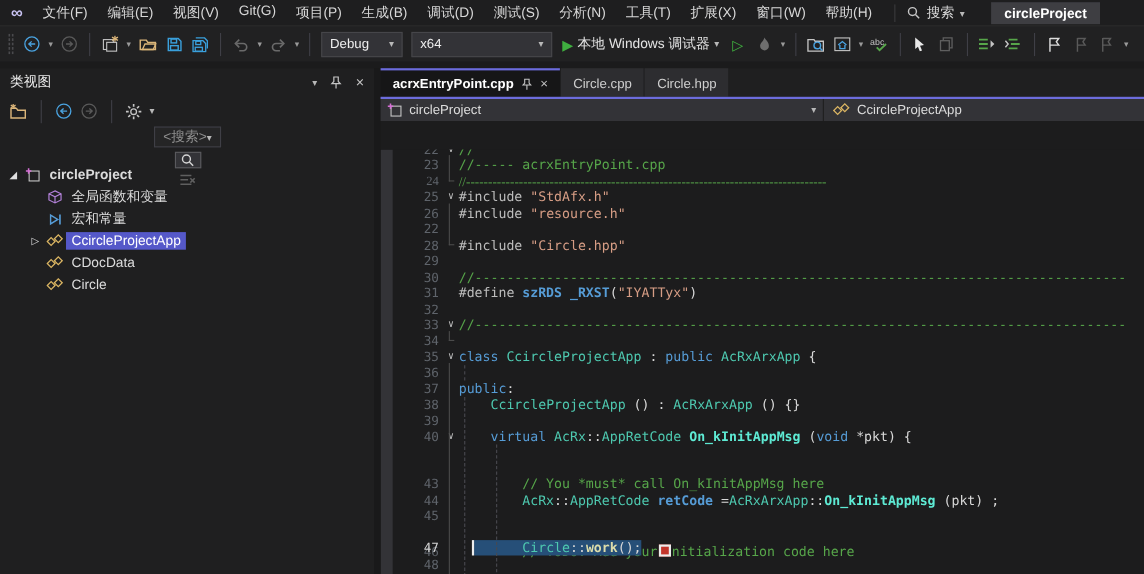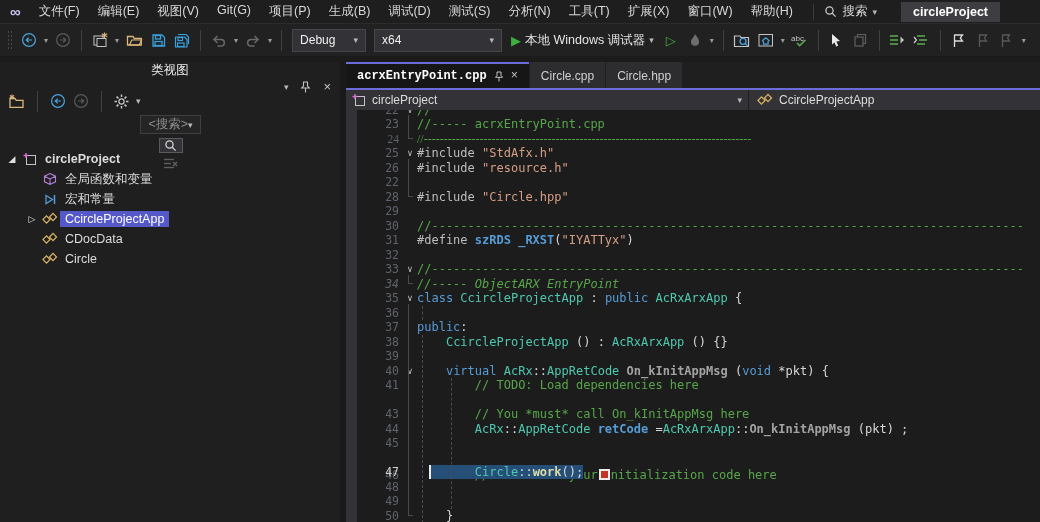--- a/index.html
+++ b/index.html
@@ -31,21 +31,21 @@
   .run-group{ display:flex; align-items:center; gap:4px; padding:0 4px; }
   .run-label{ font-size:12.5px; color:#E4E4E4; }
   .glyph-green{ color:#3FAE3F; font-size:13px; }
 
   
   .main{ position:absolute; top:62px; left:0; right:0; bottom:0; display:flex; }
   .v-gap{ width:6px; background:#19191A; }
 
   
   .sidepanel{ width:340px; background:#1F1F20; display:flex; flex-direction:column; }
-  .panel-header{ height:25px; display:flex; align-items:center; padding:0 9px; font-size:12.5px; color:#EAEAEA;flex-direction:column; }
+  .panel-header{ height:25px; display:flex; align-items:center; padding:0 9px; font-size:12.5px; color:#EAEAEA; }
   .ph-icons{ margin-left:auto; display:flex; align-items:center; gap:12px; color:#C5C5C5; }
   .panel-toolbar{ height:28px; display:flex; align-items:center; padding:0 8px; gap:7px; }
   .panel-search{ height:27px; display:flex; align-items:center; padding:0 8px 0 9px; gap:4px;flex-direction:column; }
   .search-input{ flex:1; height:22px; background:#252526; border:1px solid #3F3F46; color:#8F8F8F;
                  font-size:12.5px; display:flex; align-items:center; padding:0 7px; }
   .search-input .caret-down{ margin-left:auto; }
   .mag-btn{ width:24px; height:24px; border:1px solid #5A5A5E; background:#333337;
             display:flex; align-items:center; justify-content:center; }
   .tree{ padding-top:7px; font-size:12.5px; }
   .tree-row{ height:20px; display:flex; align-items:center; }
@@ -53,40 +53,40 @@
   .tw-icon{ width:20px; display:flex; justify-content:center; }
   .tw-label{ padding:1px 5px; white-space:nowrap; }
   .tree-row.selected .tw-label{ background:#5558C9; color:#FFFFFF; }
   .tree-row.root .tw-label{ font-weight:bold; }
 
   
   .editor{ flex:1; min-width:0; display:flex; flex-direction:column; background:#1C1C1D; }
   .tabstrip{ height:26px; display:flex; background:#1F1F20; }
   .tab{ display:flex; align-items:center; gap:7px; padding:0 11px; font-size:12px; color:#CFCFCF;
         background:#2D2D30; margin-right:1px; border-top:2px solid transparent; }
-  .tab.active{ background:#161617; color:#FFFFFF; font-weight:bold; border-top-color:#6C6CDC;font-family:Liberation Mono, monospace; }
+  .tab.active{ background:#161617; color:#FFFFFF; font-weight:bold; border-top-color:#6C6CDC; }
   .tab .tab-x{ color:#C5C5C5; font-size:12px; font-weight:normal; }
   .breadcrumb{ height:22px; background:#333337; border-top:2px solid #6C6CDC; display:flex;
                align-items:center; font-size:12px; color:#DCDCDC; }
   .bc-left{ width:402px; display:flex; align-items:center; gap:6px; padding:0 6px; height:100%; }
   .bc-left .caret-down{ margin-left:auto; }
   .bc-div{ width:1px; height:100%; background:#1F1F1F; }
   .bc-right{ display:flex; align-items:center; gap:5px; padding:0 8px; }
 
   
   .code-area{ position:relative; flex:1; overflow:hidden; background:#1C1C1D;
-              font-family:"DejaVu Sans Mono",monospace; font-size:12px; }
+              font-family:"DejaVu Sans Mono",monospace; font-size:12px;margin-top:26px; }
   .indicator-margin{ position:absolute; left:0; top:0; bottom:0; width:11px; background:#333337; }
   .code-line{ position:absolute; left:0; right:0; height:14.5px; line-height:14.5px; white-space:pre; }
   .ln-num{ position:absolute; left:11px; width:42px; text-align:right; color:#5F646B; font-size:11.5px; }
   .ln-num.cur{ color:#D2D2D2; }
   .ln-fold{ position:absolute; left:57px; width:14px; text-align:center; color:#BFBFBF; font-size:9px; }
   .ln-content{ position:absolute; left:71px; white-space:pre; color:#DCDCDC; }
   .seg-cm{ color:#57A64A; } .seg-kw{ color:#569CD6; } .seg-ty{ color:#4EC9B0; }
-  .seg-tyb{ color:#a3a3a3; font-weight:bold; } .seg-fn{ color:#DCDCAA; font-weight:bold; }
+  .seg-tyb{ color:#5eead4; font-weight:bold; } .seg-fn{ color:#DCDCAA; font-weight:bold; }
   .seg-st{ color:#D69D85; } .seg-pp{ color:#BDBDBD; } .seg-pl{ color:#D8D8D8; }
   .seg-ctrl{ color:#C586C0; } .seg-var{ color:#569CD6; font-weight:bold; }
   .seg-ico{ display:inline-block; width:11px; height:11px; background:#C2342A;
             border:2px solid #ECECEC; vertical-align:-1px; margin:0 1px; }
   .sel-span{ position:relative; background:#264F78; }
   .sel-caret{ position:absolute; left:-2px; top:0; width:2px; height:14px; background:#EDEDED; }
   .gutter-vline{ position:absolute; width:5px; border-left:1px solid #4B4B4B; }
   .gutter-vline.corner{ border-bottom:1px solid #4B4B4B; }
   .indent-guide{ position:absolute; width:0; border-left:1px dashed #4A4A50; }
 
@@ -504,28 +504,27 @@
           <div class="code-line" style="top: 21.5px; font-family: Liberation Serif, serif;"><span class="ln-num">24</span><span class="ln-content"><span class="seg-cm">//----------------------------------------------------------------------------------</span></span></div>
           <div class="code-line" style="top: 36px;"><span class="ln-num">25</span><span class="ln-fold">∨</span><span class="ln-content"><span class="seg-pp">#include </span><span class="seg-st">"StdAfx.h"</span></span></div>
           <div class="code-line" style="top: 50.5px;"><span class="ln-num">26</span><span class="ln-content"><span class="seg-pp">#include </span><span class="seg-st">"resource.h"</span></span></div>
           <div class="code-line" style="top: 65px;"><span class="ln-num">22</span><span class="ln-content"></span></div>
           <div class="code-line" style="top: 79.5px;"><span class="ln-num">28</span><span class="ln-content"><span class="seg-pp">#include </span><span class="seg-st">"Circle.hpp"</span></span></div>
           <div class="code-line" style="top: 94px;"><span class="ln-num">29</span><span class="ln-content"></span></div>
           <div class="code-line" style="top: 108.5px;"><span class="ln-num">30</span><span class="ln-content"><span class="seg-cm">//----------------------------------------------------------------------------------</span></span></div>
           <div class="code-line" style="top: 123px;"><span class="ln-num">31</span><span class="ln-content"><span class="seg-pp">#define </span><span class="seg-var">szRDS</span><span class="seg-pl"> </span><span class="seg-var">_RXST</span><span class="seg-pl">(</span><span class="seg-st">"IYATTyx"</span><span class="seg-pl">)</span></span></div>
           <div class="code-line" style="top: 137.5px;"><span class="ln-num">32</span><span class="ln-content"></span></div>
           <div class="code-line" style="top: 152px;"><span class="ln-num">33</span><span class="ln-fold">∨</span><span class="ln-content"><span class="seg-cm">//----------------------------------------------------------------------------------</span></span></div>
-          <div class="code-line" style="top: 166.5px; font-style: italic;"><span class="ln-num">34</span><span class="ln-content"><span class="seg-cm">//----- ObjectARX EntryPoint</span></span></div>
+          <div class="code-line" style="top: 166.5px;"><span class="ln-num">34</span></div>
           <div class="code-line" style="top: 181px;"><span class="ln-num">35</span><span class="ln-fold">∨</span><span class="ln-content"><span class="seg-kw">class</span><span class="seg-pl"> </span><span class="seg-ty">CcircleProjectApp</span><span class="seg-pl"> : </span><span class="seg-kw">public</span><span class="seg-pl"> </span><span class="seg-ty">AcRxArxApp</span><span class="seg-pl"> {</span></span></div>
           <div class="code-line" style="top: 195.5px;"><span class="ln-num">36</span><span class="ln-content"></span></div>
           <div class="code-line" style="top: 210px;"><span class="ln-num">37</span><span class="ln-content"><span class="seg-kw">public</span><span class="seg-pl">:</span></span></div>
           <div class="code-line" style="top: 224.5px;"><span class="ln-num">38</span><span class="ln-content"><span class="seg-pl">    </span><span class="seg-ty">CcircleProjectApp</span><span class="seg-pl"> () : </span><span class="seg-ty">AcRxArxApp</span><span class="seg-pl"> () {}</span></span></div>
           <div class="code-line" style="top: 239px;"><span class="ln-num">39</span><span class="ln-content"></span></div>
           <div class="code-line" style="top: 253.5px;"><span class="ln-num">40</span><span class="ln-fold">∨</span><span class="ln-content"><span class="seg-pl">    </span><span class="seg-kw">virtual</span><span class="seg-pl"> </span><span class="seg-ty">AcRx</span><span class="seg-pl">::</span><span class="seg-ty">AppRetCode</span><span class="seg-pl"> </span><span class="seg-tyb">On_kInitAppMsg</span><span class="seg-pl"> (</span><span class="seg-kw">void</span><span class="seg-pl"> *pkt) {</span></span></div>
-          <div class="code-line" style="top: 268px;"><span class="ln-num">41</span><span class="ln-content"><span class="seg-pl">        </span><span class="seg-cm">// TODO: Load dependencies here</span></span></div>
           <div class="code-line" style="top: 297px;"><span class="ln-num">43</span><span class="ln-content"><span class="seg-pl">        </span><span class="seg-cm">// You *must* call On_kInitAppMsg here</span></span></div>
           <div class="code-line" style="top: 311.5px;"><span class="ln-num">44</span><span class="ln-content"><span class="seg-pl">        </span><span class="seg-ty">AcRx</span><span class="seg-pl">::</span><span class="seg-ty">AppRetCode</span><span class="seg-pl"> </span><span class="seg-var">retCode</span><span class="seg-pl"> =</span><span class="seg-ty">AcRxArxApp</span><span class="seg-pl">::</span><span class="seg-tyb">On_kInitAppMsg</span><span class="seg-pl"> (pkt) ;</span></span></div>
           <div class="code-line" style="top: 326px;"><span class="ln-num">45</span><span class="ln-content"></span></div>
           <div class="code-line" style="top: 358px;"><span class="ln-num">46</span><span class="ln-content"><span class="seg-pl">        </span><span class="seg-cm">// TODO: Add your</span><span class="seg-ico"></span><span class="seg-cm">nitialization code here</span></span></div>
           <div class="code-line" style="top: 355px;"><span class="ln-num cur">47</span><span class="ln-content"><span class="seg-pl">  </span><span class="sel-span"><span class="sel-caret"></span><span class="seg-pl">      </span><span class="seg-ty">Circle</span><span class="seg-pl">::</span><span class="seg-fn">work</span><span class="seg-pl">();</span></span></span></div>
           <div class="code-line" style="top: 369.5px;"><span class="ln-num">48</span><span class="ln-content"></span></div>
           <div class="code-line" style="top: 384px;"><span class="ln-num">49</span></div>
           <div class="code-line" style="top: 398.5px;"><span class="ln-num">50</span><span class="ln-content"><span class="seg-pl">    }</span></span></div>
           <div class="gutter-vline corner" style="left: 62px; top: 5px; height: 24px;"></div>
           <div class="gutter-vline corner" style="left: 62px; top: 48.5px; height: 38.5px;"></div>

